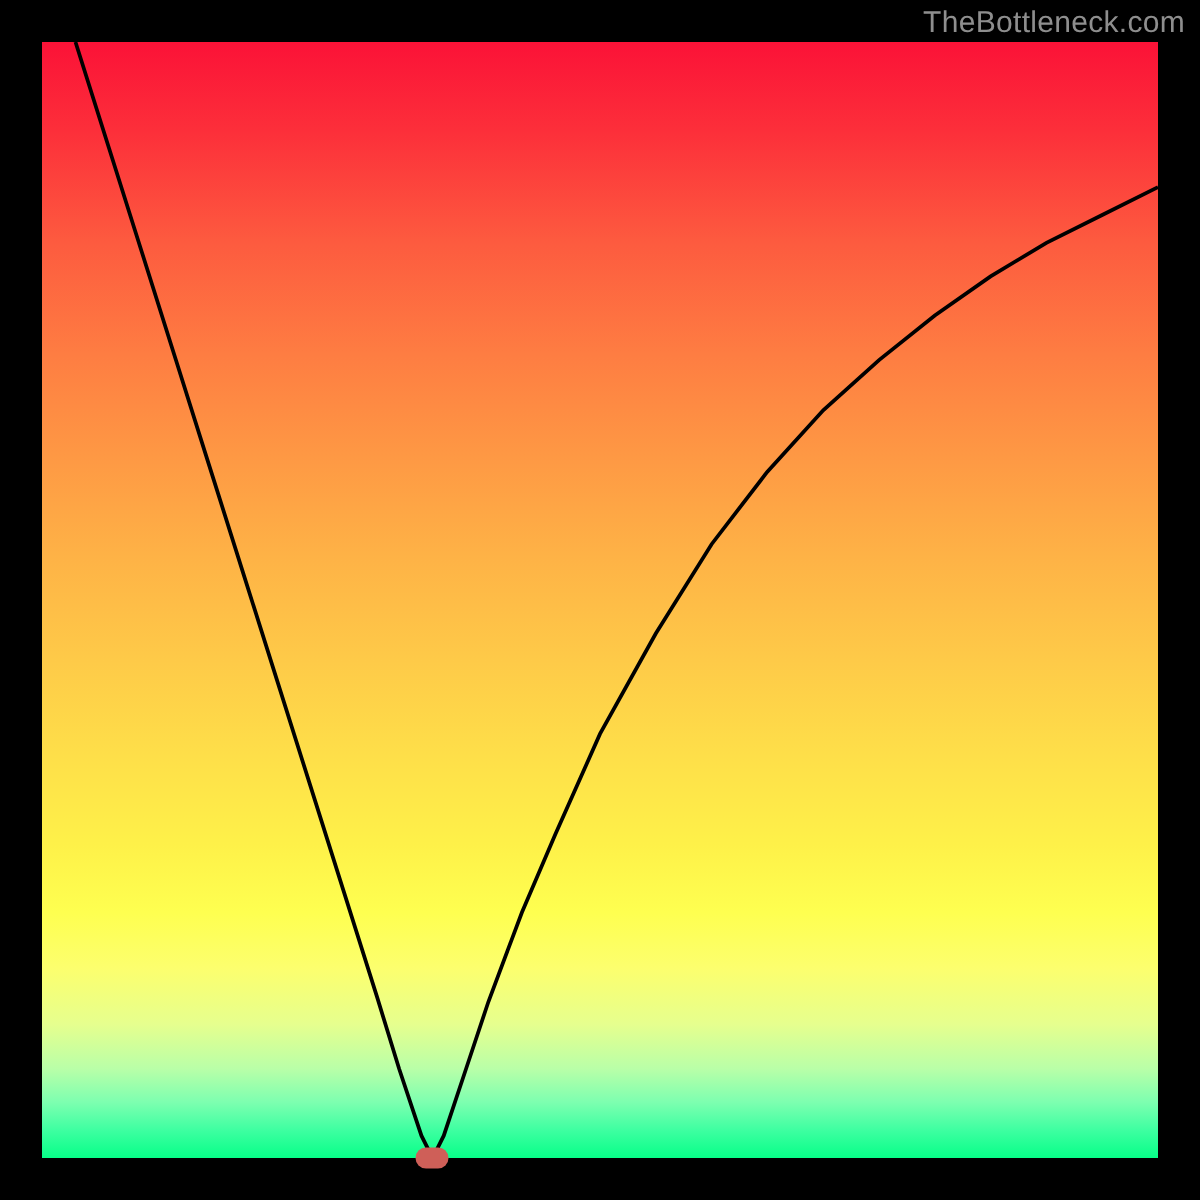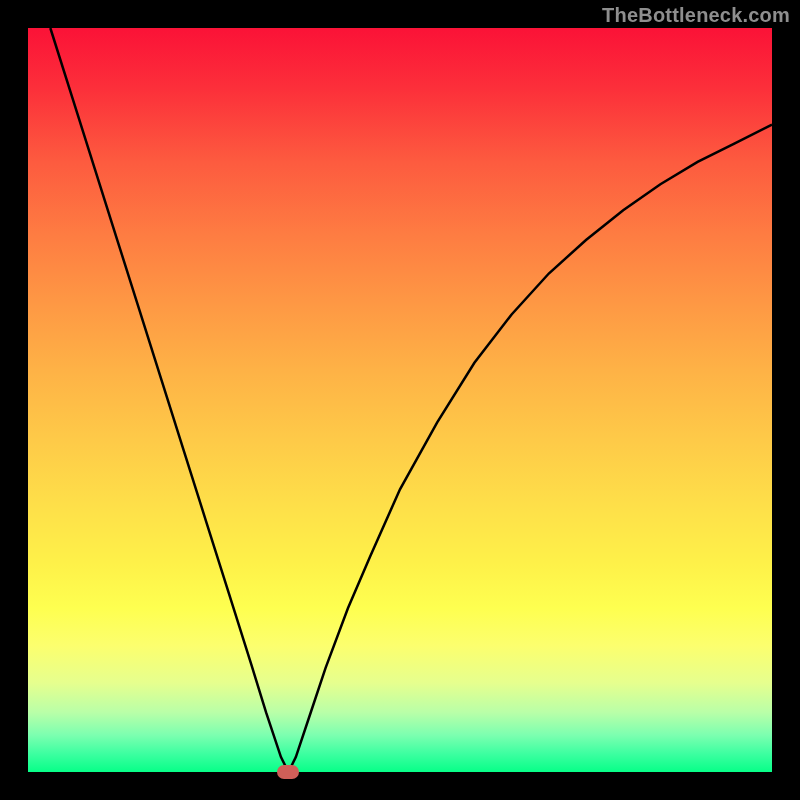--- a/index.html
+++ b/index.html
@@ -34,21 +34,21 @@
       #3effa1 97.5%,
       #07ff88 100%
     );
   }
   .watermark {
     position: absolute;
     top: 4px;
     right: 10px;
     color: #8e8e8e;
     font-size: 20px;
-    font-weight: 700;
+    font-weight: 400;
     letter-spacing: 0.2px;
   }
   .marker {
     position: absolute;
     width: 22px;
     height: 14px;
     background: #cf5f58;
     border-radius: 7px;
     transform: translate(-50%, -50%);
   }

